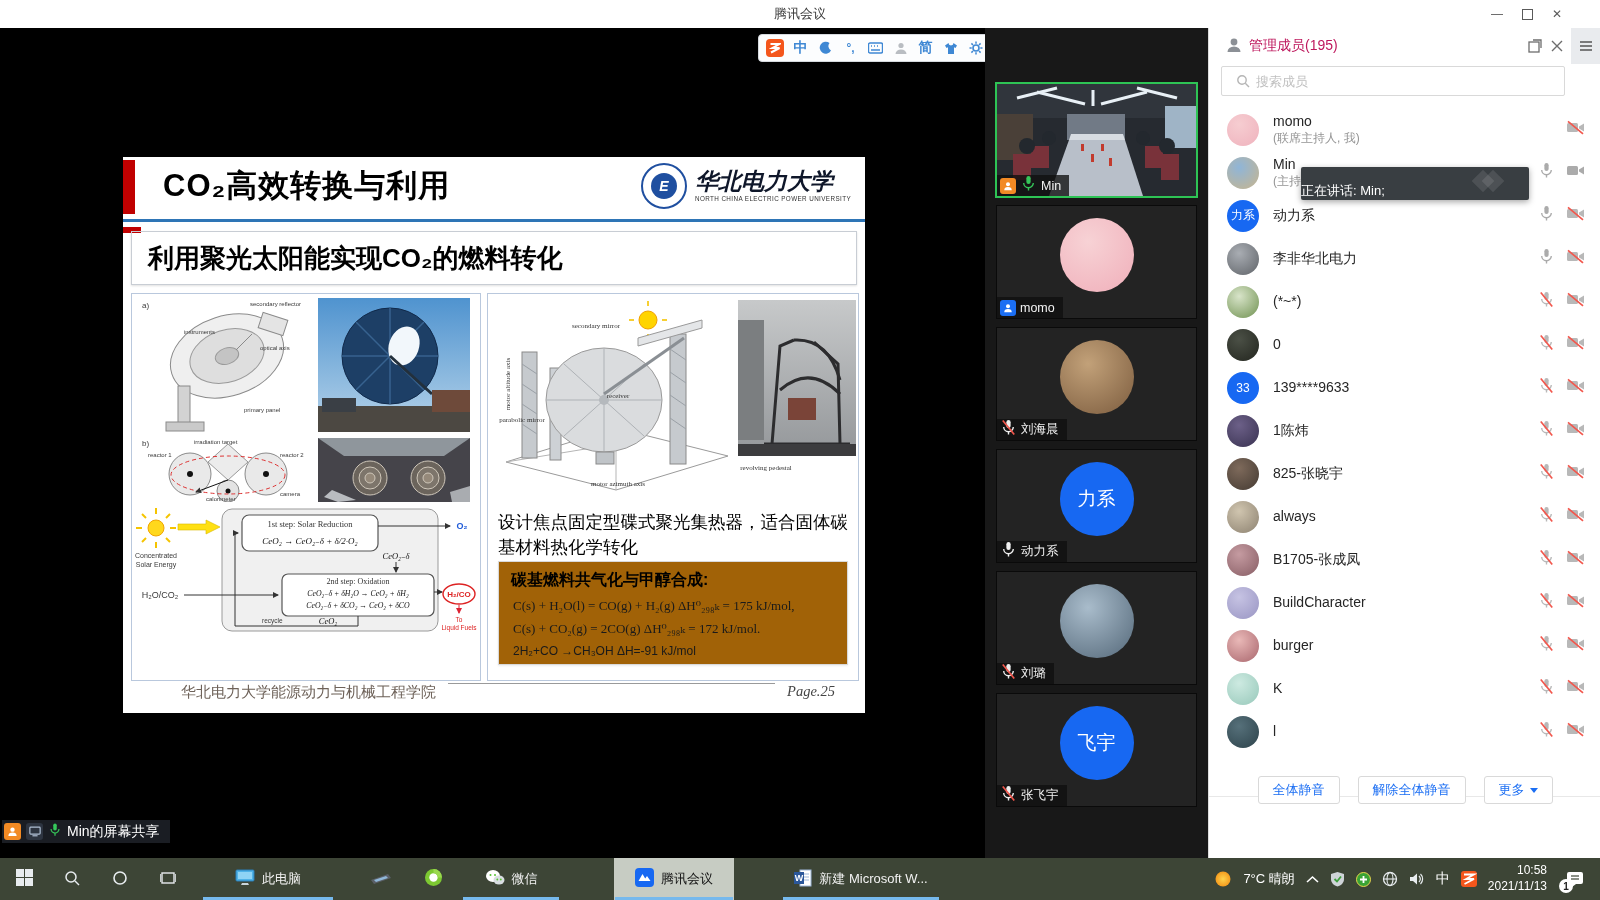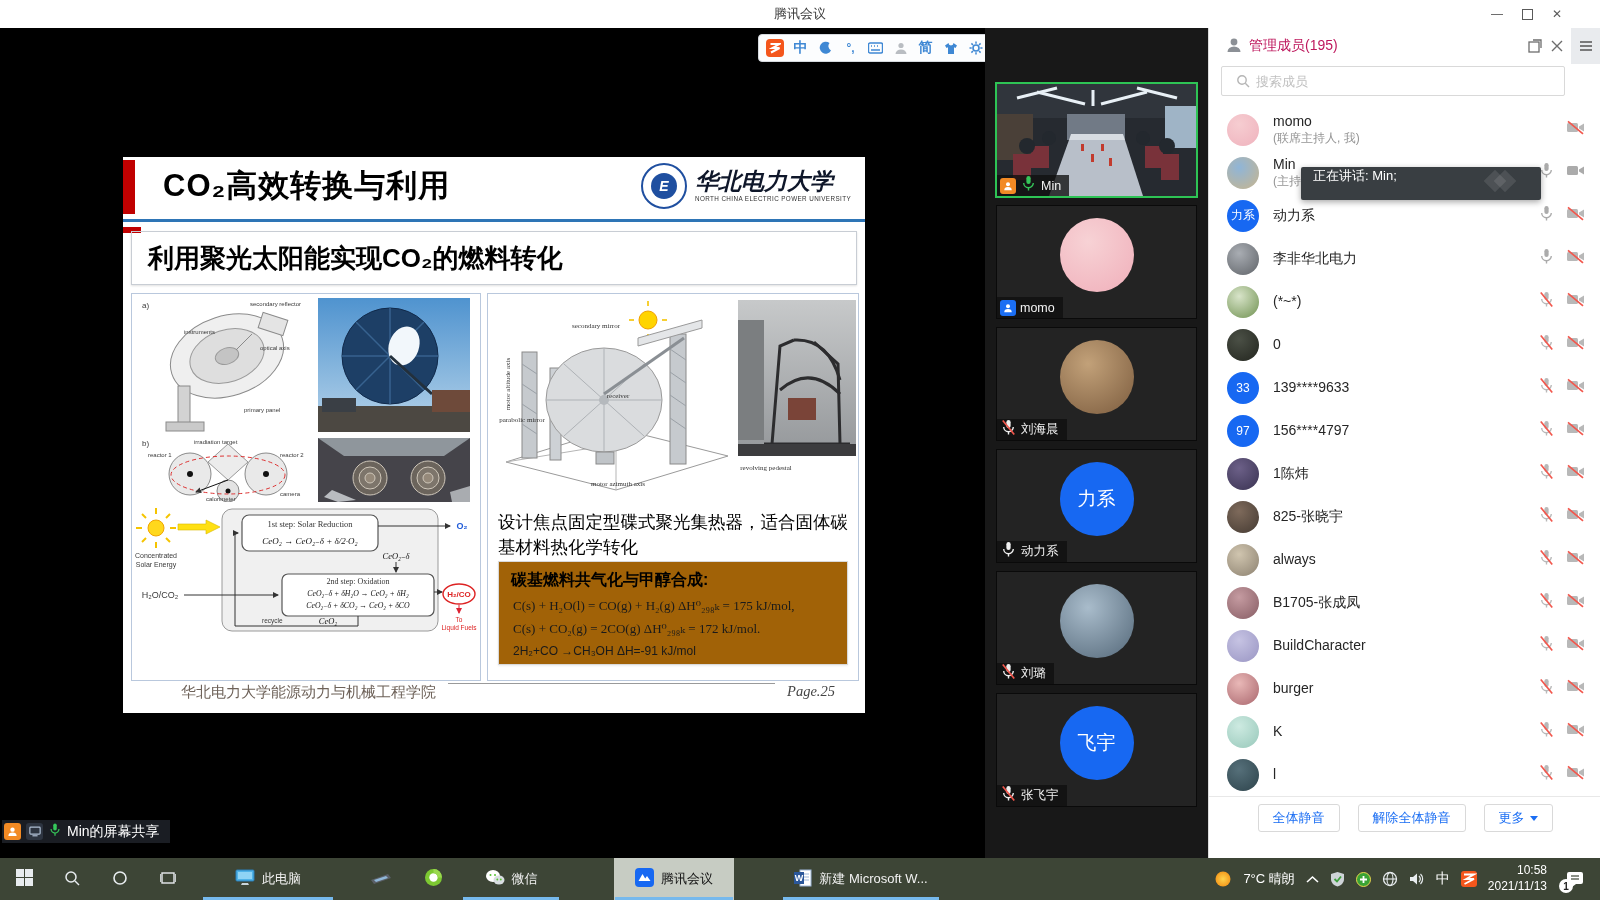--- a/index.html
+++ b/index.html
@@ -75,25 +75,25 @@
   .p-search input{border:0;outline:0;flex:1;font-size:13px;color:#333;margin-left:4px;font-family:inherit;background:transparent;}
   .p-search input::placeholder{color:#bfbfbf;}
   .p-list{position:absolute;left:0;top:80px;width:392px;height:688px;overflow:hidden;}
   .p-row{height:43px;display:flex;align-items:center;padding:0 16px 0 18px;}
   .p-av{width:32px;height:32px;border-radius:50%;flex:0 0 32px;display:flex;align-items:center;justify-content:center;color:#fff;font-size:12px;}
   .p-nm{margin-left:14px;display:flex;flex-direction:column;line-height:1.25;min-width:0;}
   .p-nm .n{font-size:14px;color:#262626;white-space:nowrap;}
   .p-nm .s{font-size:12px;color:#949494;}
   .p-ics{margin-left:auto;display:flex;align-items:center;gap:11px;}
   .p-sep{position:absolute;left:0;top:768px;width:392px;height:1px;background:#e8e8e8;}
-  .p-foot{position:absolute;left:0;top:776px;width:392px;display:flex;justify-content:center;gap:18px;}
+  .p-foot{position:absolute;left:0;top:748px;width:392px;display:flex;justify-content:center;gap:18px;}
   .p-btn{height:28px;padding:0 14px;background:#fff;border:1px solid #d9d9d9;border-radius:3px;color:#1b6ef3;font-size:13px;display:flex;align-items:center;gap:5px;font-family:inherit;}
   .caret{width:0;height:0;border-left:4px solid transparent;border-right:4px solid transparent;border-top:5px solid #1b6ef3;display:inline-block;}
   .tooltip{position:absolute;left:92px;top:139px;width:228px;height:33px;background:#393e42;border-radius:2px;
-           display:flex;align-items:flex-start;color:#fff;font-size:13px;padding-left:12px;z-index:5;box-shadow:0 2px 6px rgba(0,0,0,.35);overflow:hidden;}
+           display:flex;align-items:flex-end;color:#fff;font-size:13px;z-index:5;box-shadow:0 2px 6px rgba(0,0,0,.35);overflow:hidden;}
   .tooltip .wm{position:absolute;right:28px;top:6px;display:flex;}
   .tooltip .wm i{width:16px;height:16px;background:rgba(255,255,255,.10);transform:rotate(45deg);margin-left:-6px;display:block;}
   
   .taskbar{position:absolute;left:0;top:858px;width:1600px;height:42px;background:#3d4536;display:flex;align-items:stretch;}
   .tb-btn{position:relative;display:flex;align-items:center;justify-content:center;gap:7px;color:#f2f2f2;font-size:13px;}
   .tb-btn.running::after{content:"";position:absolute;left:1px;right:1px;bottom:0;height:3px;background:#76b9ed;}
   .tb-btn.active{background:#c7ccc3;color:#111;}
   .tb-label{white-space:nowrap;}
   .tray{margin-left:auto;display:flex;align-items:center;gap:11px;padding-right:8px;color:#fff;}
   .tray .txt{font-size:13px;}
@@ -662,39 +662,20 @@
   <line x1="2.6" y1="1.4" x2="13.4" y2="14.6" stroke="#f2574d" stroke-width="1.6"></line>
               </svg></span>
             <span><svg width="19" height="15" viewBox="0 0 19 14">
                 <rect x="1" y="2.5" width="11" height="9" rx="1.5" fill="#b8b8b8"></rect>
   <path d="M13 6 L18 3 V11 L13 8z" fill="#b8b8b8"></path>
   <line x1="2" y1="0.8" x2="17" y2="13.4" stroke="#f2574d" stroke-width="1.7"></line>
               </svg></span>
           </span>
         </div>
         <div class="p-row">
-          <span class="p-av" style="background:radial-gradient(circle at 38% 32%, #1768f2, #1768f2)">97</span>
-          <span class="p-nm">
-            <span class="n">156****4797</span>
-          </span>
-          <span class="p-ics">
-            <span><svg width="17" height="17" viewBox="0 0 16 16">
-                <rect x="6" y="1" width="4" height="7.5" rx="2" fill="#b8b8b8"></rect>
-  <path d="M3.5 7.5a4.5 4.5 0 0 0 9 0" fill="none" stroke="#b8b8b8" stroke-width="1.3"></path>
-  <line x1="8" y1="12" x2="8" y2="14.6" stroke="#b8b8b8" stroke-width="1.3"></line>
-  <line x1="2.6" y1="1.4" x2="13.4" y2="14.6" stroke="#f2574d" stroke-width="1.6"></line>
-              </svg></span>
-            <span><svg width="19" height="15" viewBox="0 0 19 14">
-                <rect x="1" y="2.5" width="11" height="9" rx="1.5" fill="#b8b8b8"></rect>
-  <path d="M13 6 L18 3 V11 L13 8z" fill="#b8b8b8"></path>
-  <line x1="2" y1="0.8" x2="17" y2="13.4" stroke="#f2574d" stroke-width="1.7"></line>
-              </svg></span>
-          </span>
-        </div>
-        <div class="p-row">
           <span class="p-av" style="background:radial-gradient(circle at 38% 32%, #6c6088, #393251)"></span>
           <span class="p-nm">
             <span class="n">1陈炜</span>
           </span>
           <span class="p-ics">
             <span><svg width="17" height="17" viewBox="0 0 16 16">
                 <rect x="6" y="1" width="4" height="7.5" rx="2" fill="#b8b8b8"></rect>
   <path d="M3.5 7.5a4.5 4.5 0 0 0 9 0" fill="none" stroke="#b8b8b8" stroke-width="1.3"></path>
   <line x1="8" y1="12" x2="8" y2="14.6" stroke="#b8b8b8" stroke-width="1.3"></line>
   <line x1="2.6" y1="1.4" x2="13.4" y2="14.6" stroke="#f2574d" stroke-width="1.6"></line>

